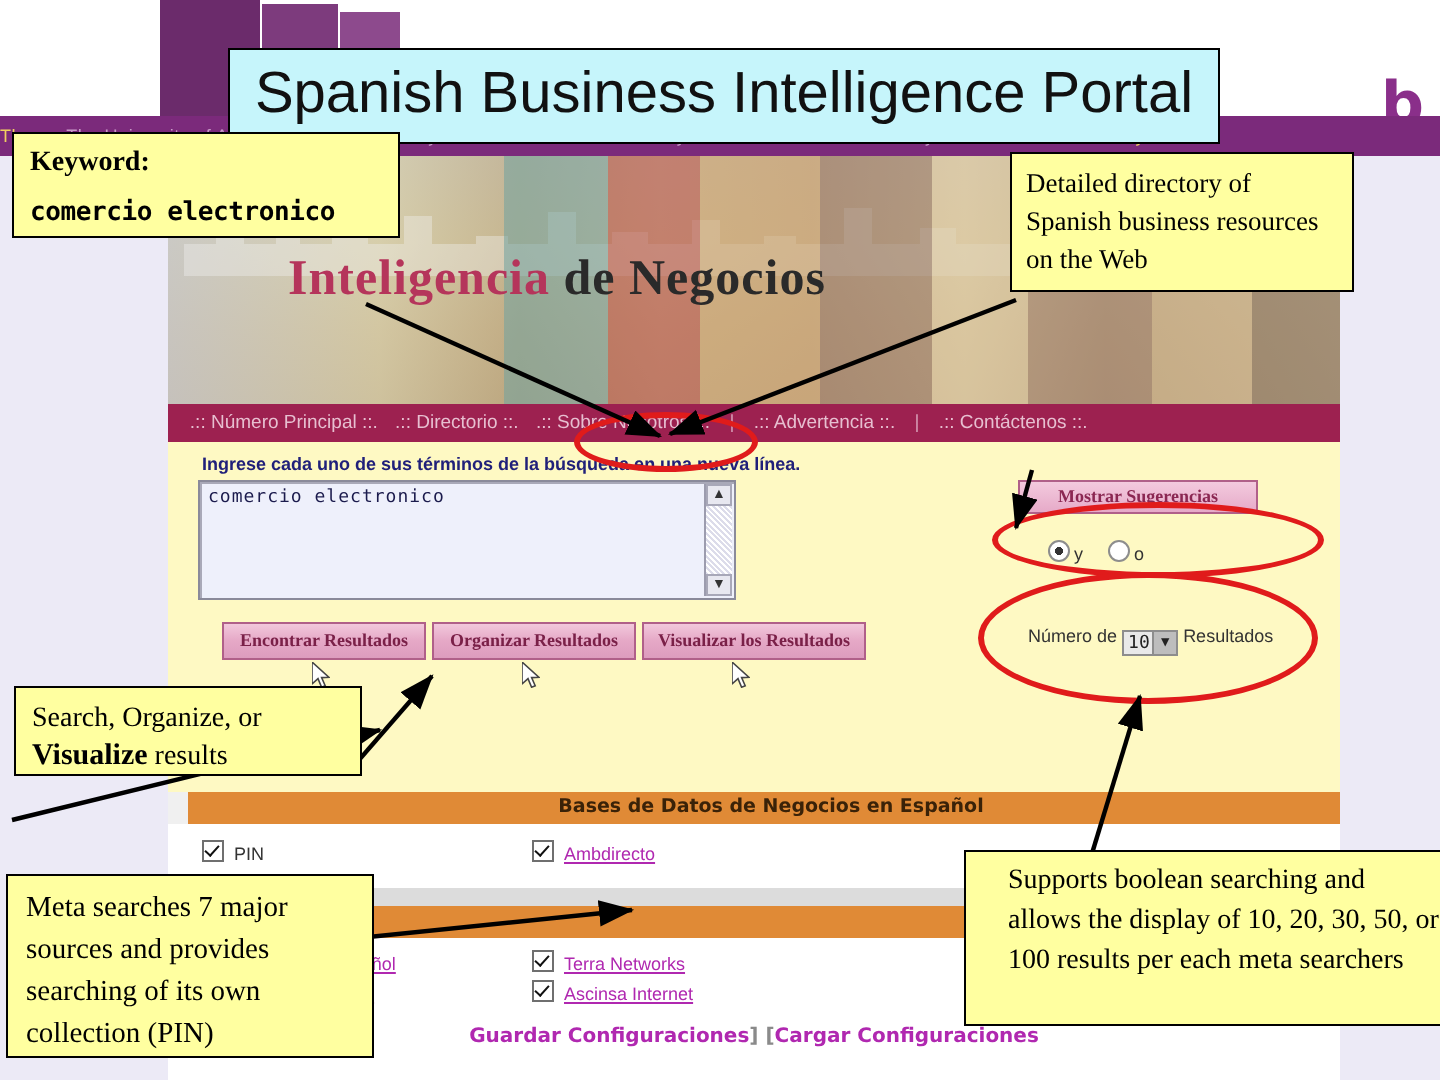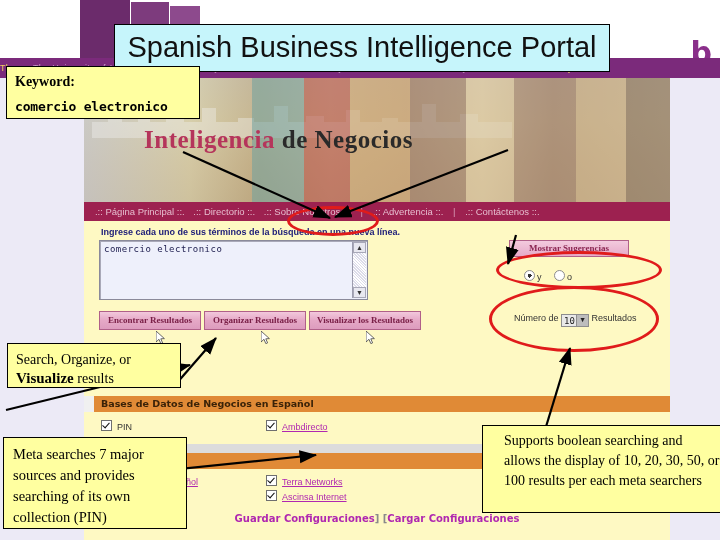--- a/index.html
+++ b/index.html
@@ -113,21 +113,21 @@
   .ta-sb .track{
     position:absolute;left:0;top:11px;width:13px;height:34px;
     background:repeating-linear-gradient(45deg,#dcdcea 0 1px,#fff 1px 2px);
   }
 
   .btn{
     position:absolute;top:90px;height:17px;
     background:linear-gradient(180deg,#f2c8dc 0%,#e5a8c6 50%,#dd9cbe 100%);
     border:1px solid #b06089;
     font-family:"Liberation Serif", serif;font-weight:bold;font-size:9px;
-    color:#7a2048;line-height:16px;text-align:center;white-space:nowrap;
+    color:#7a2048;line-height:16px;text-align:center;white-space:nowrap;margin-left:12px;
   }
   .btn1{left:15px;width:100px;}
   .btn2{left:120px;width:100px;}
   .btn3{left:225px;width:110px;}
 
   .cursor{position:absolute;width:9px;height:13px;}
   .cursor svg{display:block;}
 
   .sugg-btn{
     position:absolute;left:425px;top:19px;width:118px;height:15px;
@@ -159,21 +159,21 @@
   
   .sect-hdr{
     position:absolute;left:0;width:586px;height:16px;
     background:#e08a36;color:#3a2208;font-weight:bold;font-size:9.5px;
     line-height:16px;padding-left:17px;box-sizing:border-box;white-space:nowrap;
     font-family:"DejaVu Sans", sans-serif;
   }
   .sect-hdr .nub{
     position:absolute;left:0;top:0;width:10px;height:16px;background:#f0f0f0;
   }
-  .chk-area{position:absolute;left:0;width:586px;background:#fef9c3;}
+  .chk-area{position:absolute;left:0;width:586px;background:#ffffff;}
   .chk{
     position:absolute;font-size:9px;white-space:nowrap;color:#333;
   }
   .cbox{
     display:inline-block;width:9px;height:9px;background:#fff;
     border:1px solid #6f6f6f;vertical-align:-1px;margin-right:5px;position:relative;
   }
   .cbox::after{
     content:"";position:absolute;left:2px;top:0px;width:3px;height:6px;
     border:solid #111;border-width:0 1.4px 1.4px 0;transform:rotate(42deg);
@@ -276,21 +276,21 @@
       <div class="hero-swatch" style="left:382px;width:48px;background:#d8c79a;"></div>
       <div class="hero-swatch" style="left:430px;width:62px;background:#9b7b64;"></div>
       <div class="hero-swatch" style="left:492px;width:50px;background:#cbb183;"></div>
       <div class="hero-swatch" style="left:542px;width:44px;background:#7d6a52;"></div>
       <div class="hero-title">
         <span class="red">Int</span><span class="red">eligencia</span> <span class="dark">de Negocios</span>
       </div>
     </div>
 
     <div class="nav-bar">
-      &nbsp;&nbsp;&nbsp;<span class="ni">.:: Página Principal ::.</span>
+      &nbsp;&nbsp;&nbsp;<span class="ni">.:: Número Principal ::.</span>
       <span class="ni">.:: Directorio ::.</span>
       <span class="ni">.:: Sobre Nosotros ::.</span>
       <span class="sep">|</span>
       <span class="ni">.:: Advertencia ::.</span>
       <span class="sep">|</span>
       <span class="ni">.:: Contáctenos ::.</span>
     </div>
 
     <div class="form-area">
       <div class="hint">Ingrese cada uno de sus términos de la búsqueda en una nueva línea.</div>
@@ -332,21 +332,21 @@
         <span class="radio"></span><span>o</span>
       </div>
 
       <div class="num-row">
         <span>Número de</span>
         <span class="select"><span>10</span><span class="ar">▼</span></span>
         <span>Resultados</span>
       </div>
     </div>
 
-    <div class="sect-hdr" style="top:318px;">
+    <div class="sect-hdr" style="top:318px;text-align:center;">
       <span class="nub"></span>
       <span>Bases de Datos de Negocios en Español</span>
     </div>
     <div class="chk-area" style="top:334px;height:32px;">
       <div class="chk" style="left:17px;top:8px;">
         <span class="cbox"></span><span class="plain">PIN</span>
       </div>
       <div class="chk" style="left:182px;top:8px;">
         <span class="cbox"></span><span class="lnk">Ambdirecto</span>
       </div>
@@ -402,20 +402,21 @@
   </svg>
 
   <div class="co-title">Spanish Business Intelligence Portal</div>
 
   <div class="callout co-kw">
     <span class="k1">Keyword:</span>
     <span class="k2">comercio electronico</span>
   </div>
 
 
+  <div class="callout co-dir">Detailed directory of Spanish business resources on the Web</div>
 
   <div class="callout co-sov">
     <span>Search, Organize, or </span><b>Visualize</b><span> results</span>
   </div>
 
   <div class="callout co-meta">Meta searches 7 major sources and provides searching of its own collection (PIN)</div>
 
   <div class="callout co-bool">Supports boolean searching and allows the display of 10, 20, 30, 50, or 100 results per each meta searchers</div>
 
 </div>

